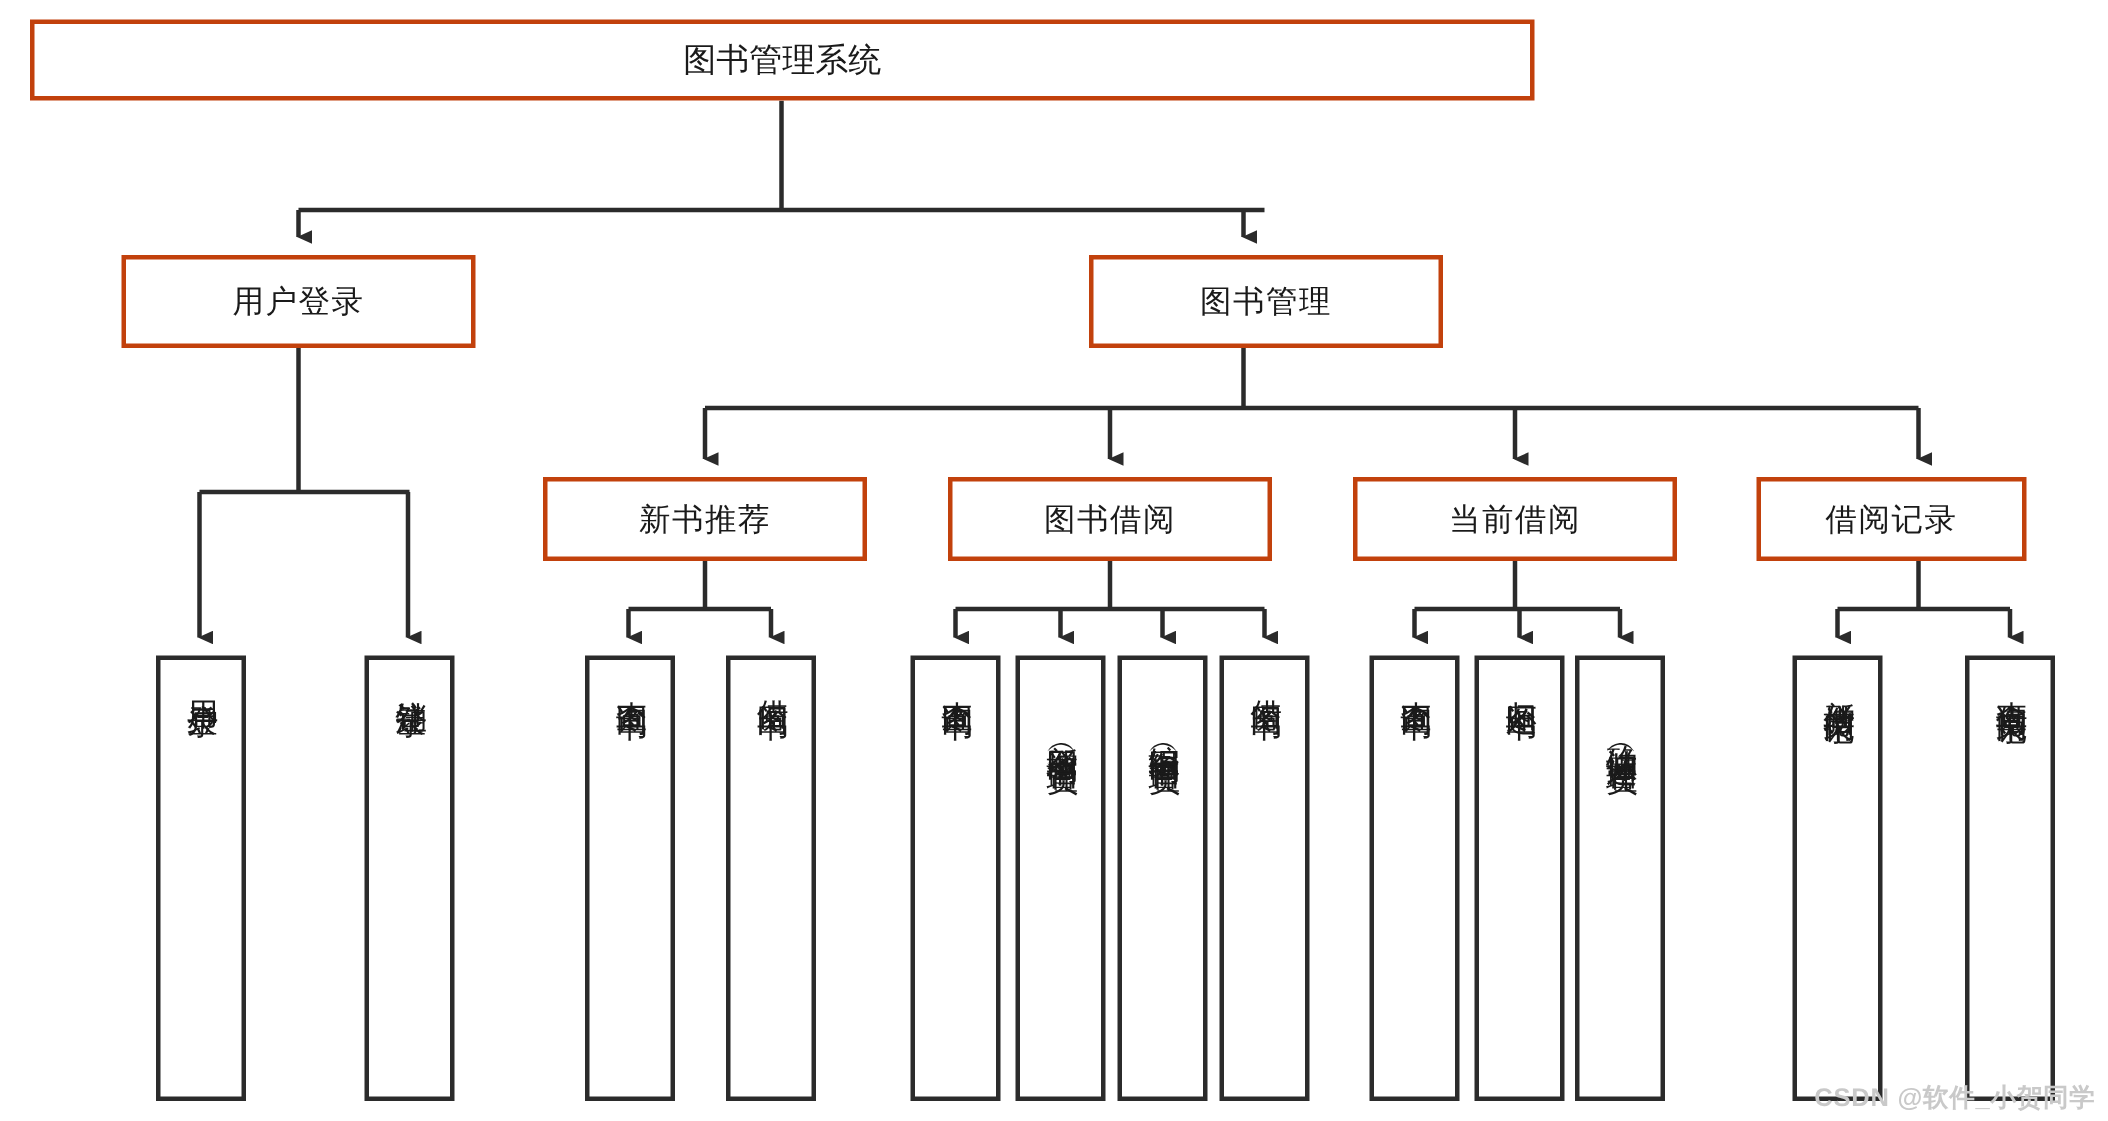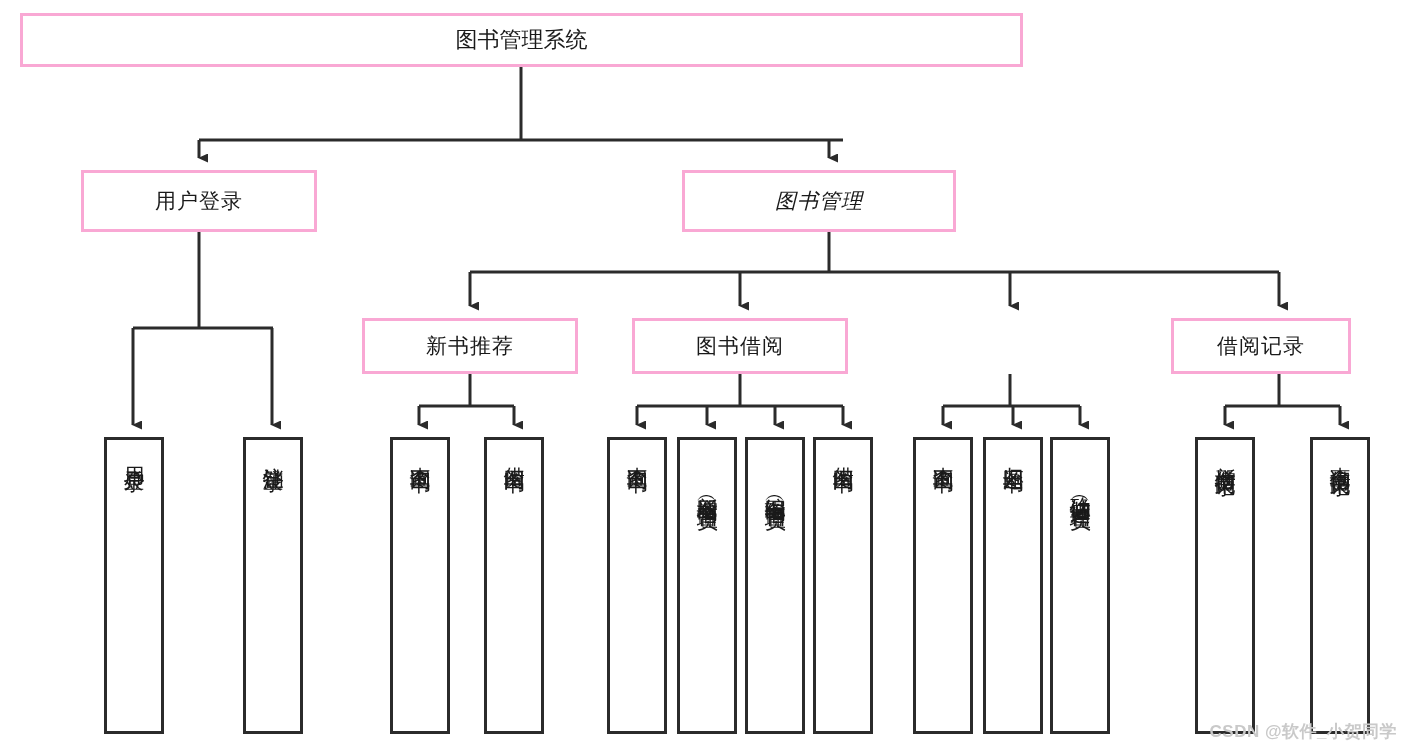--- a/index.html
+++ b/index.html
@@ -1,21 +1,21 @@
 <!DOCTYPE html>
 <html><head>
 <meta charset="utf-8">
 <style>
   html,body{margin:0;padding:0;background:#ffffff;}
   body{width:1405px;height:747px;overflow:hidden;
        font-family:"Liberation Sans","DejaVu Sans",sans-serif;}
   #stage{position:relative;width:1405px;height:747px;background:#fff;}
   svg#wires{position:absolute;left:0;top:0;width:1405px;height:747px;}
   .node{position:absolute;box-sizing:border-box;background:#ffffff;
-        border:3px solid #f9a8d4;display:flex;align-items:center;
+        border:3px solid #c2410c;display:flex;align-items:center;
         justify-content:center;color:#1a1a1a;}
   .node.h{font-size:21px;letter-spacing:1px;}
   .node.root{font-size:22px;}
   .leaf{position:absolute;box-sizing:border-box;background:#ffffff;
         border:3px solid #2b2b2b;display:flex;align-items:flex-start;
         justify-content:center;padding-top:10px;}
   .leaf .vtxt{writing-mode:vertical-rl;text-orientation:upright;
         font-size:21px;line-height:1.06;letter-spacing:2px;color:#1a1a1a;
         white-space:nowrap;}
   .leaf.mid .vtxt{padding-top:30px;}
@@ -77,29 +77,32 @@
     </g>
   </svg>
 
   <div class="node root" style="left:20px;top:13px;width:1003px;height:54px;">
     <span>图书管理系统</span>
   </div>
 
   <div class="node h" style="left:81px;top:170px;width:236px;height:62px;">
     <span>用户登录</span>
   </div>
-  <div class="node h" style="left:682px;top:170px;width:274px;height:62px;font-style:italic;">
+  <div class="node h" style="left:726px;top:170px;width:236px;height:62px;">
     <span>图书管理</span>
   </div>
 
   <div class="node h" style="left:362px;top:318px;width:216px;height:56px;">
     <span>新书推荐</span>
   </div>
   <div class="node h" style="left:632px;top:318px;width:216px;height:56px;">
     <span>图书借阅</span>
+  </div>
+  <div class="node h" style="left:902px;top:318px;width:216px;height:56px;">
+    <span>当前借阅</span>
   </div>
   <div class="node h" style="left:1171px;top:318px;width:180px;height:56px;">
     <span>借阅记录</span>
   </div>
 
   <div class="leaf" style="left:104px;top:437px;width:60px;height:297px;">
     <span class="vtxt">用户登录</span>
   </div>
   <div class="leaf" style="left:243px;top:437px;width:60px;height:297px;">
     <span class="vtxt">注销登录</span>

